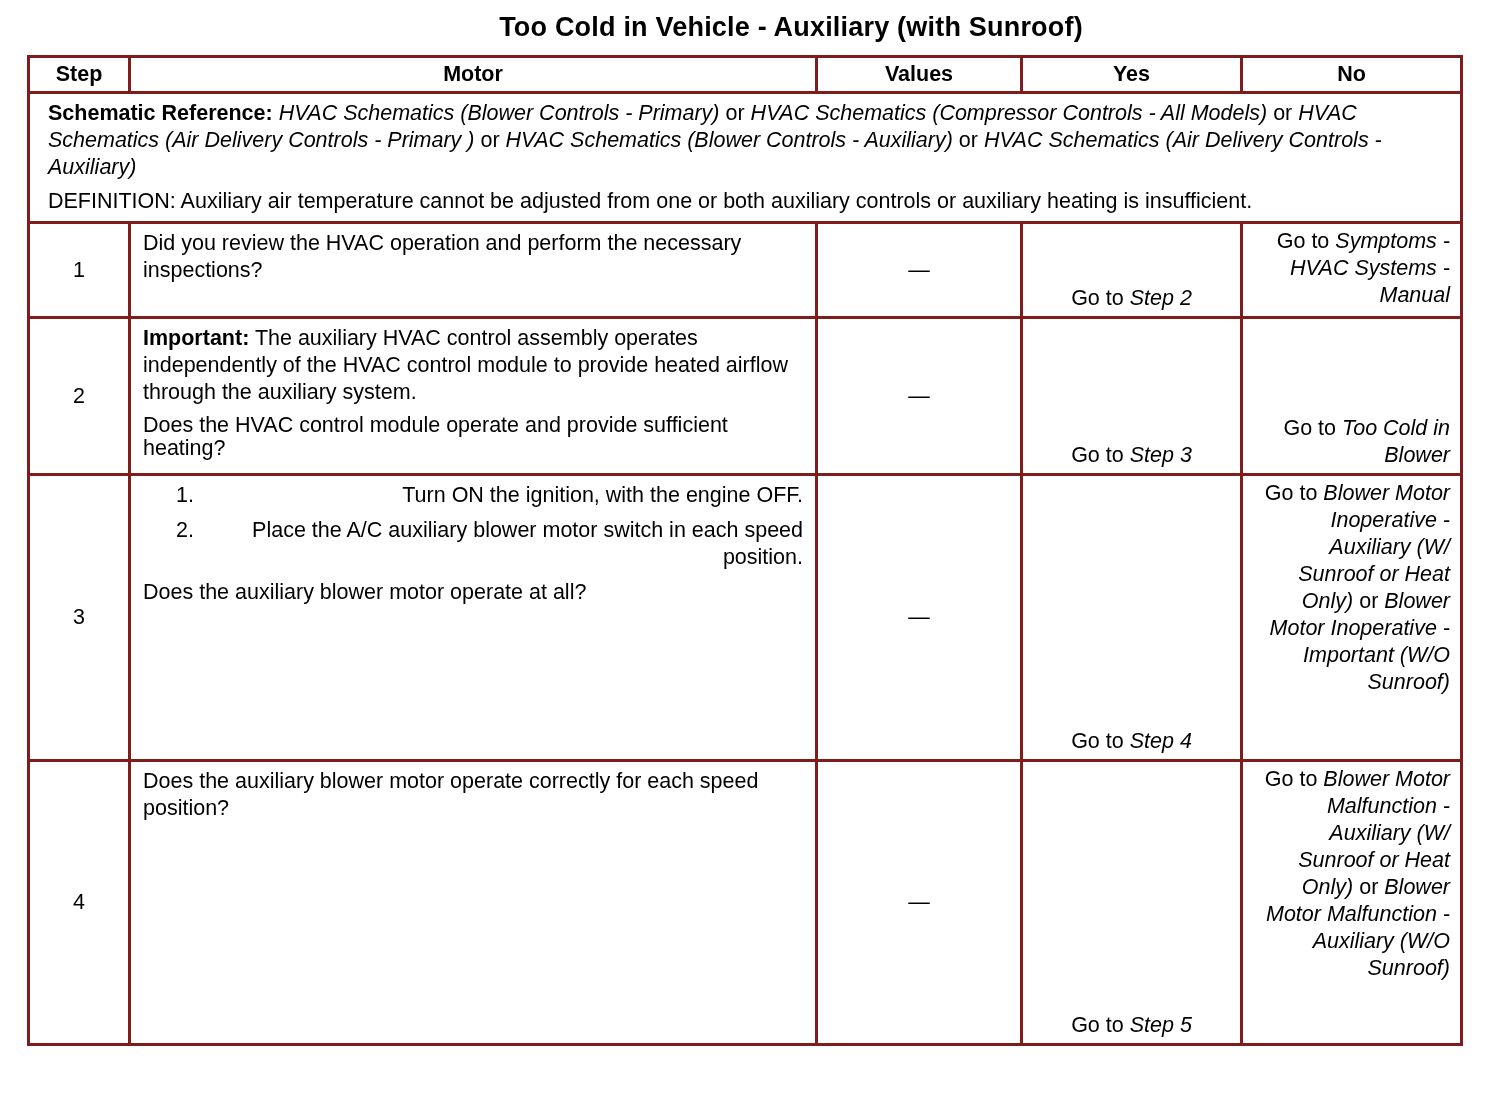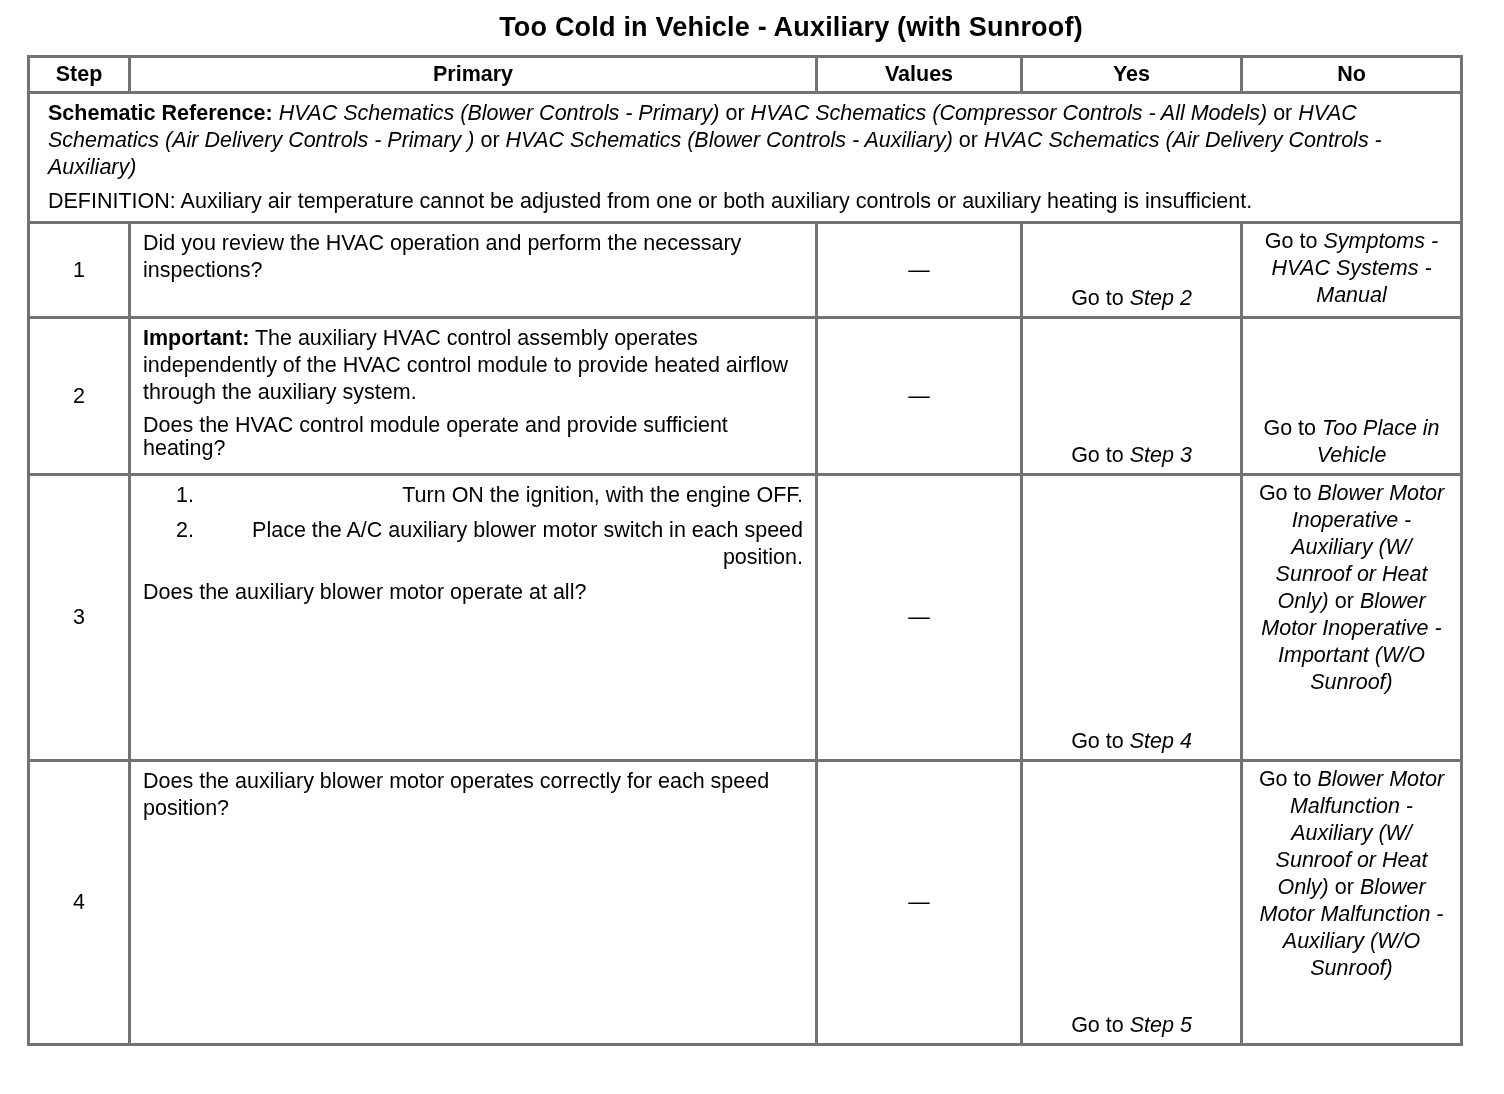--- a/index.html
+++ b/index.html
@@ -9,54 +9,54 @@
   }
   .title {
     position: absolute; left: 0; top: 12px; width: 1494px;
     text-align: center; font-weight: bold; font-size: 27px; letter-spacing: 0.2px; padding-left: 44px;
   }
   table.doc {
     position: absolute; left: 27px; top: 55px;
     width: 1433px; border-collapse: collapse; table-layout: fixed;
     font-size: 21.5px; line-height: 27px;
   }
-  table.doc td, table.doc th { border: 3px solid #737373; padding: 0; vertical-align: top; }
+  table.doc td, table.doc th { border: 3px solid #7f1d1d; padding: 0; vertical-align: top; }
   table.doc th { font-weight: bold; text-align: center; height: 33px; vertical-align: middle; font-size: 21.5px; }
   .ref-cell { padding: 6px 18px 8px 18px !important; }
   .ref-cell p { margin: 0; }
   .ref-cell .def { margin-top: 8px; line-height: 24px; }
   .step-cell { text-align: center; vertical-align: middle !important; }
   .action-cell { padding: 6px 12px 6px 12px !important; margin-top: 24px; }
   .action-cell p { margin: 0 0 8px 0; }
   .action-cell ol { margin: 0 0 8px 0; padding-left: 57px; }
   .action-cell ol li { margin-bottom: 8px; text-align: right; }
   .values-cell { text-align: center; vertical-align: middle !important; }
   .yes-cell { text-align: center; vertical-align: bottom !important; padding-bottom: 4px !important; }
-  .no-cell { text-align: center; padding: 4px 10px 4px 10px !important; margin-top: 40px; }
+  .no-cell { text-align: right; padding: 4px 10px 4px 10px !important; margin-top: 40px; }
   .no-cell.bottom { vertical-align: bottom !important; }
   i { }
   b { font-weight: bold; }
 </style>
 </head>
 <body>
 
 <div class="title">Too Cold in Vehicle - Auxiliary (with Sunroof)</div>
 
 <table class="doc">
   <colgroup>
     <col style="width:101px">
     <col style="width:687px">
     <col style="width:205px">
     <col style="width:220px">
     <col style="width:220px">
   </colgroup>
   <thead>
     <tr>
       <th>Step</th>
-      <th>Primary</th>
+      <th>Motor</th>
       <th>Values</th>
       <th>Yes</th>
       <th>No</th>
     </tr>
   </thead>
   <tbody>
     <tr>
       <td colspan="5" class="ref-cell">
         <p>
           <b>Schematic Reference:</b>
@@ -99,21 +99,21 @@
         </p>
         <p style="line-height:23px;margin:0">Does the HVAC control module operate and provide sufficient heating?</p>
       </td>
       <td class="values-cell">—</td>
       <td class="yes-cell">
         <span>Go to</span>
         <i>Step 3</i>
       </td>
       <td class="no-cell bottom">
         <span>Go to</span>
-        <i>Too Place in Vehicle</i>
+        <i>Too Cold in Blower</i>
       </td>
     </tr>
 
     <tr style="height:286px">
       <td class="step-cell">3</td>
       <td class="action-cell">
         <ol>
           <li>Turn ON the ignition, with the engine OFF.</li>
           <li>Place the A/C auxiliary blower motor switch in each speed position.</li>
         </ol>
@@ -128,21 +128,21 @@
         <span>Go to</span>
         <i>Blower Motor Inoperative - Auxiliary (W/ Sunroof or Heat Only)</i>
         <span>or</span>
         <i>Blower Motor Inoperative - Important (W/O Sunroof)</i>
       </td>
     </tr>
 
     <tr style="height:284px">
       <td class="step-cell">4</td>
       <td class="action-cell">
-        <p>Does the auxiliary blower motor operates correctly for each speed position?</p>
+        <p>Does the auxiliary blower motor operate correctly for each speed position?</p>
       </td>
       <td class="values-cell">—</td>
       <td class="yes-cell">
         <span>Go to</span>
         <i>Step 5</i>
       </td>
       <td class="no-cell">
         <span>Go to</span>
         <i>Blower Motor Malfunction - Auxiliary (W/ Sunroof or Heat Only)</i>
         <span>or</span>

